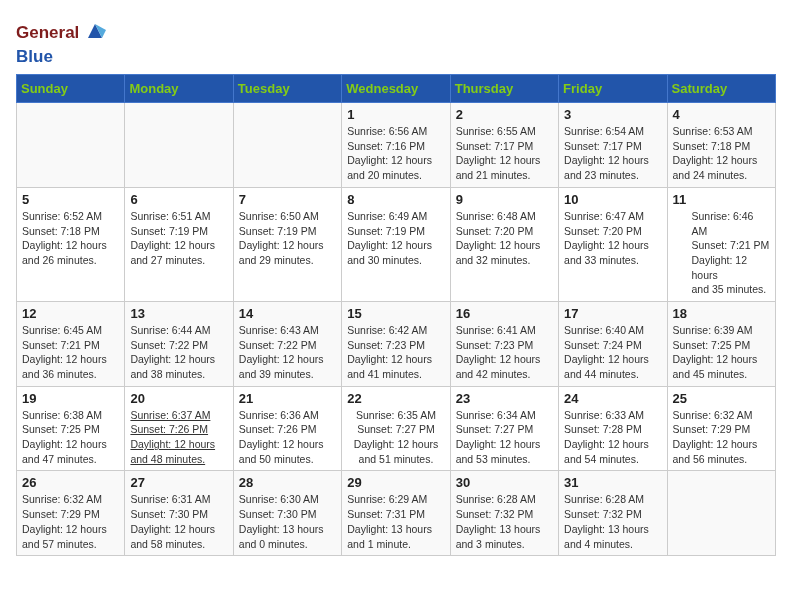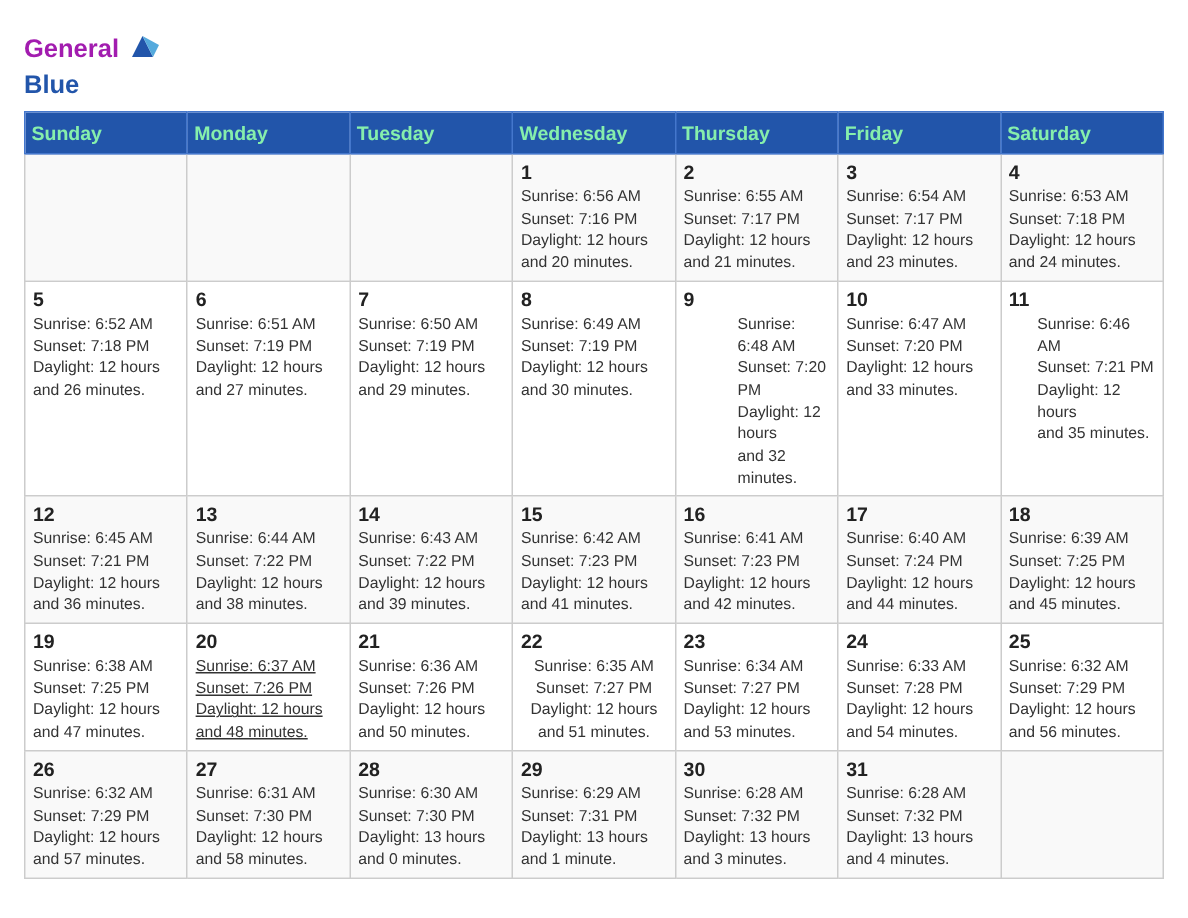--- a/index.html
+++ b/index.html
@@ -34,21 +34,21 @@
       color: #333;
     }
     .calendar {
       width: 100%;
       border-collapse: collapse;
       margin-top: 8px;
       font-size: 11px;
     }
     .calendar thead tr th {
       background: #2255aa;
-      color: #86efac;
+      color: #84cc16;
       padding: 6px 4px;
       text-align: left;
       font-size: 13px;
       font-weight: bold;
       border: 1px solid #4477cc;
     }
     .calendar tbody tr td {
       border: 1px solid #ccc;
       vertical-align: top;
       padding: 4px 5px;
@@ -72,21 +72,21 @@
     
     .row-odd td { background: #f5f5f5; }
     .row-even td { background: #fff; }
   </style>
 </head>
 <body>
 
 <div class="header">
   <div class="logo">
     <div>
-      <div style="font-size:17px;font-weight:bold;color:#a21caf;line-height:1.15;">General
+      <div style="font-size:17px;font-weight:bold;color:#7f1d1d;line-height:1.15;">General
         <span style="display:inline-block;vertical-align:middle;">
           <svg width="22" height="22" viewBox="0 0 22 22">
             <polygon points="4,18 11,4 18,18" fill="#2255aa"></polygon>
             <polygon points="11,4 18,18 22,10" fill="#55aadd"></polygon>
           </svg>
         </span>
       </div>
       <div style="font-size:17px;font-weight:bold;color:#2255aa;line-height:1.15;">Blue</div>
     </div>
   </div>
@@ -162,21 +162,21 @@
         </td>
         <td>
           <div class="cell-day">8</div>
           <div class="cell-info" style="white-space: pre-line;">Sunrise: 6:49 AM
 Sunset: 7:19 PM
 Daylight: 12 hours
 and 30 minutes.</div>
         </td>
         <td>
           <div class="cell-day">9</div>
-          <div class="cell-info" style="white-space: pre-line; margin-left: 36px;">Sunrise: 6:48 AM
+          <div class="cell-info" style="white-space: pre-line;">Sunrise: 6:48 AM
 Sunset: 7:20 PM
 Daylight: 12 hours
 and 32 minutes.</div>
         </td>
         <td>
           <div class="cell-day">10</div>
           <div class="cell-info" style="white-space: pre-line;">Sunrise: 6:47 AM
 Sunset: 7:20 PM
 Daylight: 12 hours
 and 33 minutes.</div>

